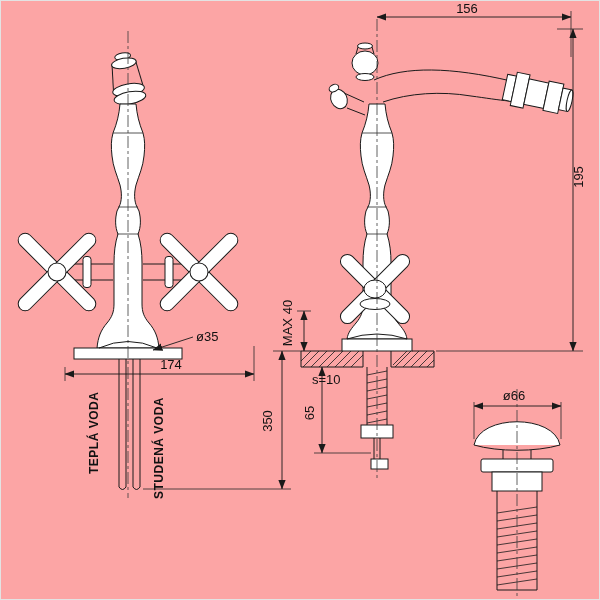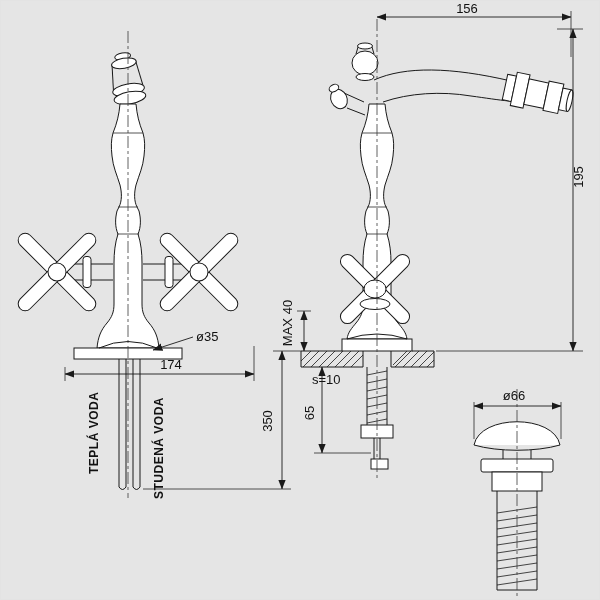--- a/index.html
+++ b/index.html
@@ -1,17 +1,17 @@
 <!DOCTYPE html>
 <html><head>
 <meta charset="utf-8">
 <style>
   html,body { margin:0; padding:0; background:#fff; }
   .stage {
-    width:600px; height:600px; position:relative; background:#e5e5e5;
+    width:600px; height:600px; position:relative; background:#fca5a5;
     border:1px solid #e3e3e3; box-sizing:border-box;
     font-family:"Liberation Sans", sans-serif;
   }
   svg { display:block; }
   .ln   { stroke:#1a1a1a; stroke-width:1; fill:none; }
   .lnw  { stroke:#1a1a1a; stroke-width:1; fill:#ffffff; }
   .thin { stroke:#2a2a2a; stroke-width:0.8; fill:none; }
   .cl   { stroke:#3a3a3a; stroke-width:0.8; fill:none; stroke-dasharray:12 3 3 3; }
   .dimln{ stroke:#1a1a1a; stroke-width:0.9; fill:none; }
   .hatch{ stroke:#1a1a1a; stroke-width:0.8; fill:none; }

